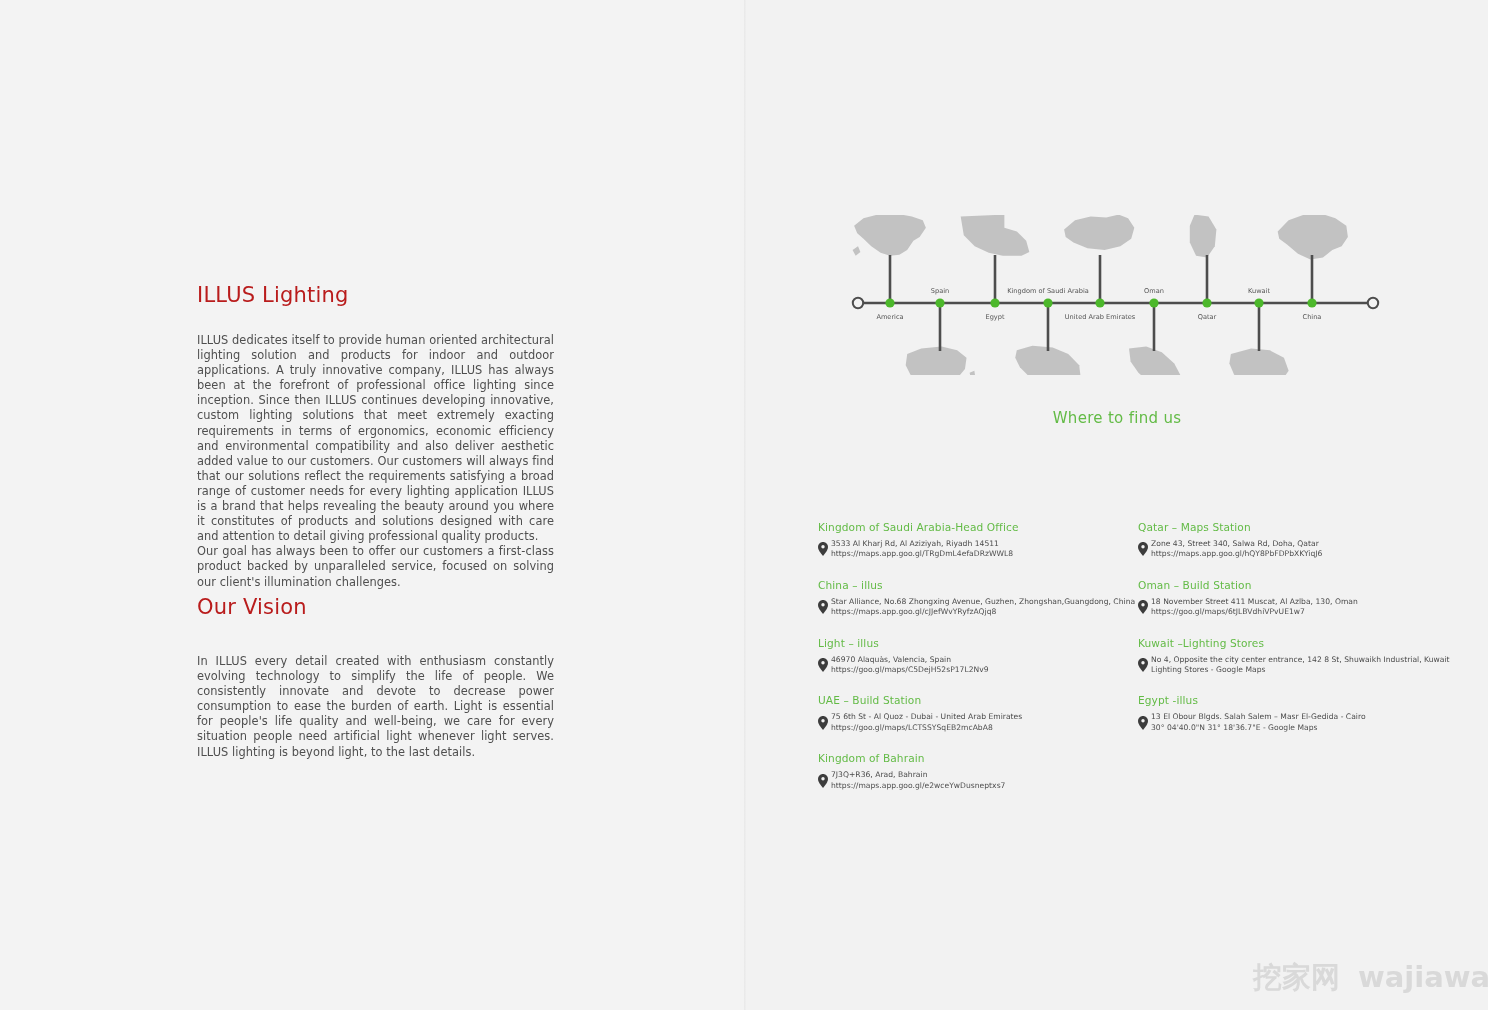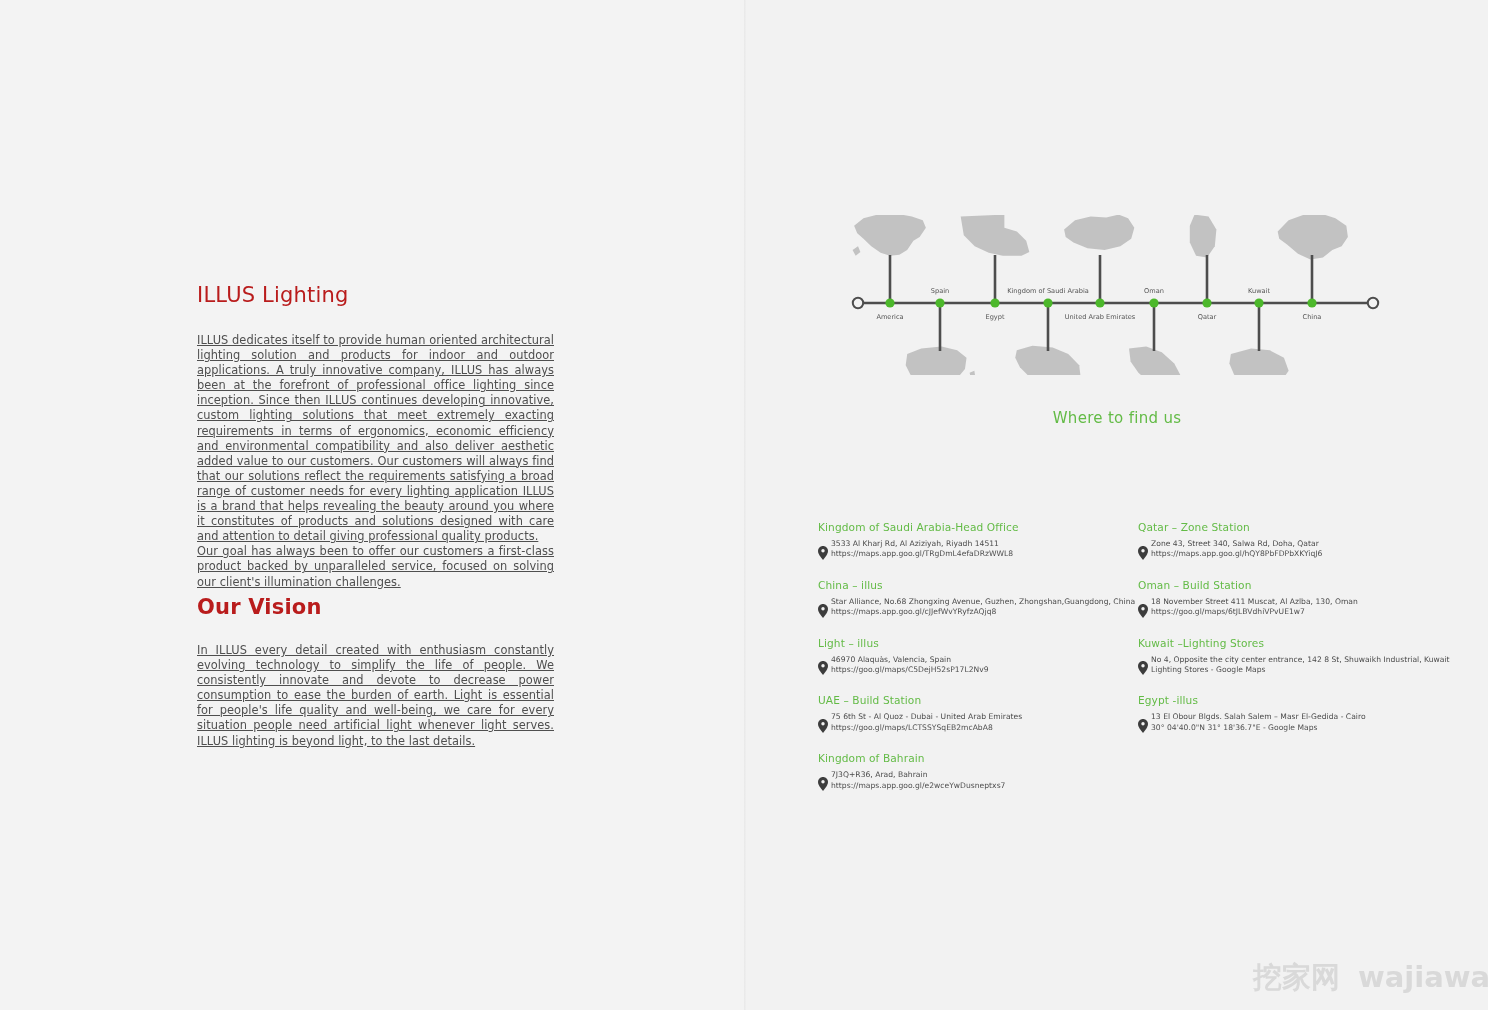--- a/index.html
+++ b/index.html
@@ -21,44 +21,44 @@
   .right-pane{position:absolute;left:746px;top:0;width:742px;height:1010px;background:#f2f2f2;}
 
   
   .text-col{position:absolute;left:197px;top:283px;width:357px;}
   h1.sect{
     font-size:21px;font-weight:400;letter-spacing:.2px;
     color:#b91c1c;margin:0 0 26px 0;
   }
   p.body{
     font-size:11.4px;line-height:15.1px;text-align:justify;
-    color:#4f4f4f;margin:0;letter-spacing:.05px;text-decoration:underline;
+    color:#4f4f4f;margin:0;letter-spacing:.05px;
   }
   .vision-block{position:absolute;left:197px;top:595px;width:357px;}
-  .vision-block h1.sect{margin-bottom:24px;font-weight:bold;}
+  .vision-block h1.sect{margin-bottom:35px;}
 
   
   .timeline-wrap{position:absolute;left:845px;top:215px;width:545px;height:160px;}
   .tl-svg{display:block;}
 
   .find-title{
     position:absolute;left:746px;top:409px;width:742px;text-align:center;
     font-size:15px;color:#63bb46;font-weight:400;letter-spacing:.3px;
   }
 
   
   .addr-cols{position:absolute;left:818px;top:506px;width:660px;}
   .addr-col{position:absolute;top:15px;width:320px;}
   .addr-col.c1{left:0;}
   .addr-col.c2{left:320px;}
   .addr-entry{margin-bottom:19px;}
   .addr-head{
     font-size:10.6px;color:#63bb46;margin:0 0 6px 0;letter-spacing:.1px;
   }
-  .addr-row{display:flex;align-items:flex-end;}
+  .addr-row{display:flex;align-items:center;}
   .pin{
     flex:0 0 auto;width:10px;height:14px;margin-right:3px;margin-top:0px;
   }
   .addr-lines{font-size:7.6px;line-height:10.4px;color:#4a4a4a;letter-spacing:.02px;}
   .addr-lines .l2{color:#4f4f4f;}
 
   
   .watermark{
     position:absolute;left:1253px;top:958px;
     font-size:29px;font-weight:700;color:#d9d9d9;
@@ -212,21 +212,21 @@
           </svg>
           <div class="addr-lines">
             <div class="l1">7J3Q+R36, Arad, Bahrain</div>
             <div class="l2">https://maps.app.goo.gl/e2wceYwDusneptxs7</div>
           </div>
         </div>
       </div>
     </div>
   <div class="addr-col c2" id="col2">
       <div class="addr-entry">
-        <div class="addr-head">Qatar – Zone Station</div>
+        <div class="addr-head">Qatar – Maps Station</div>
         <div class="addr-row">
           <svg class="pin" viewBox="0 0 10 14">
             <path d="M5 0C2.24 0 0 2.24 0 5c0 3.5 5 9 5 9s5-5.5 5-9c0-2.76-2.24-5-5-5z" fill="#3d3d3d"></path>
             <circle cx="5" cy="4.8" r="1.7" fill="#f2f2f2"></circle>
           </svg>
           <div class="addr-lines">
             <div class="l1">Zone 43, Street 340, Salwa Rd, Doha, Qatar</div>
             <div class="l2">https://maps.app.goo.gl/hQY8PbFDPbXKYiqJ6</div>
           </div>
         </div>

